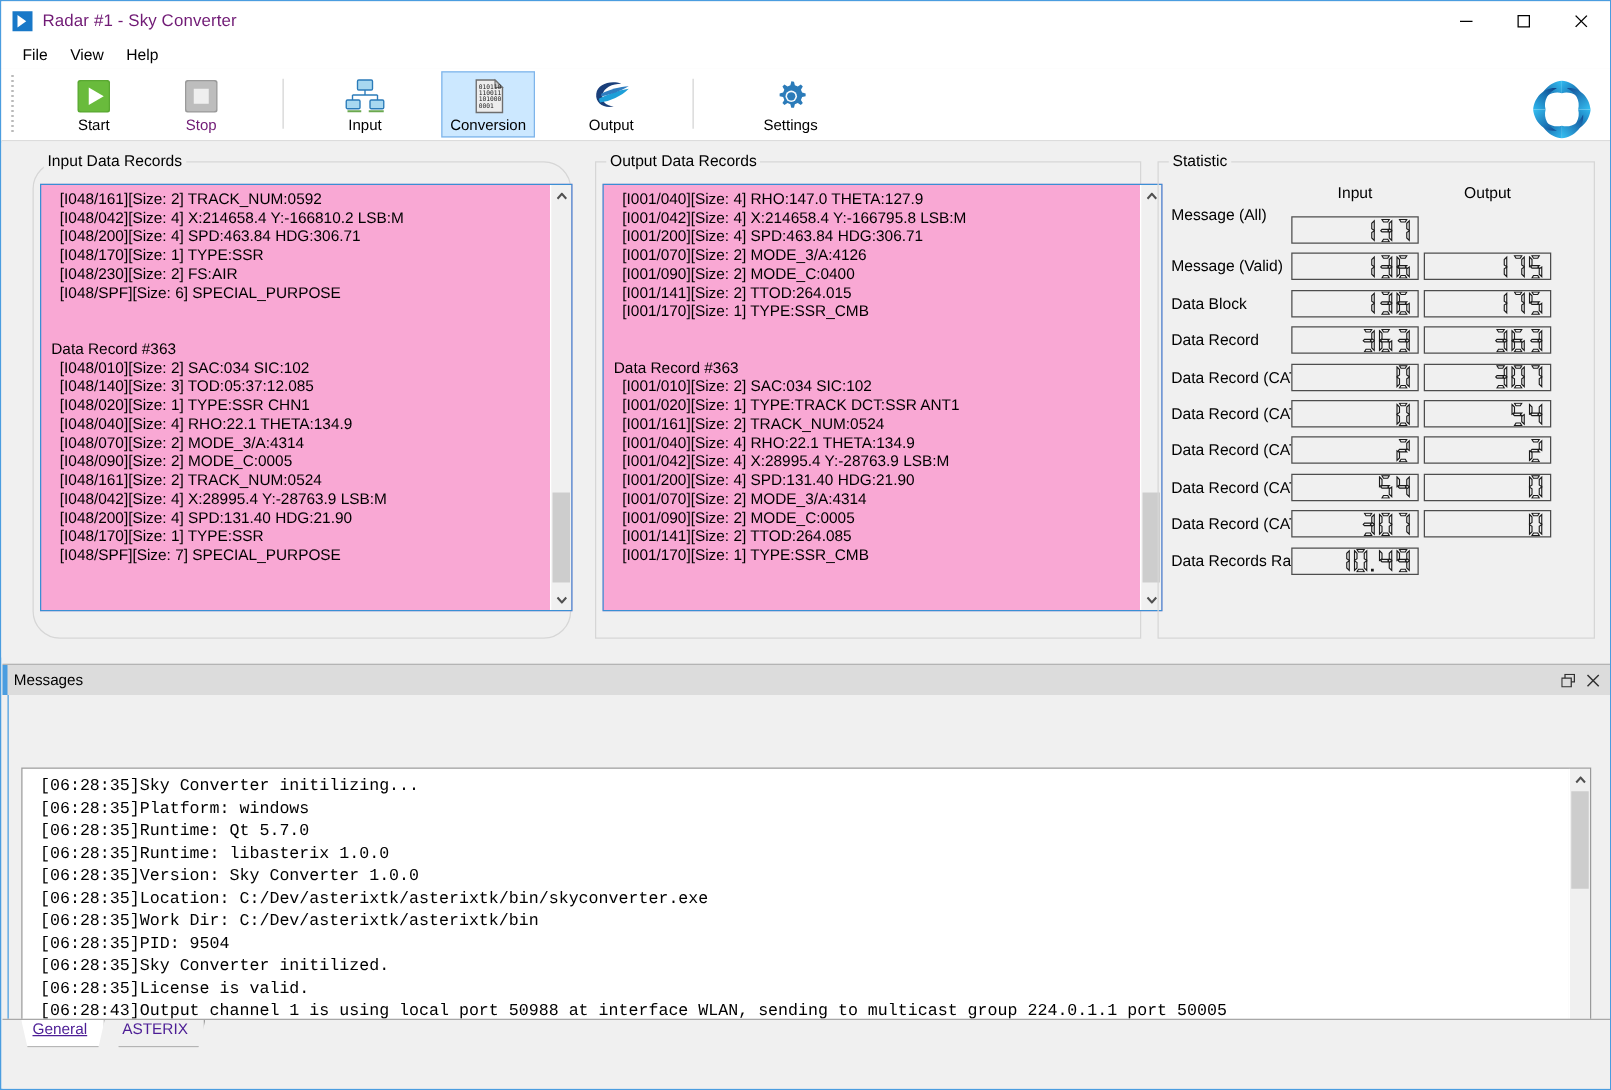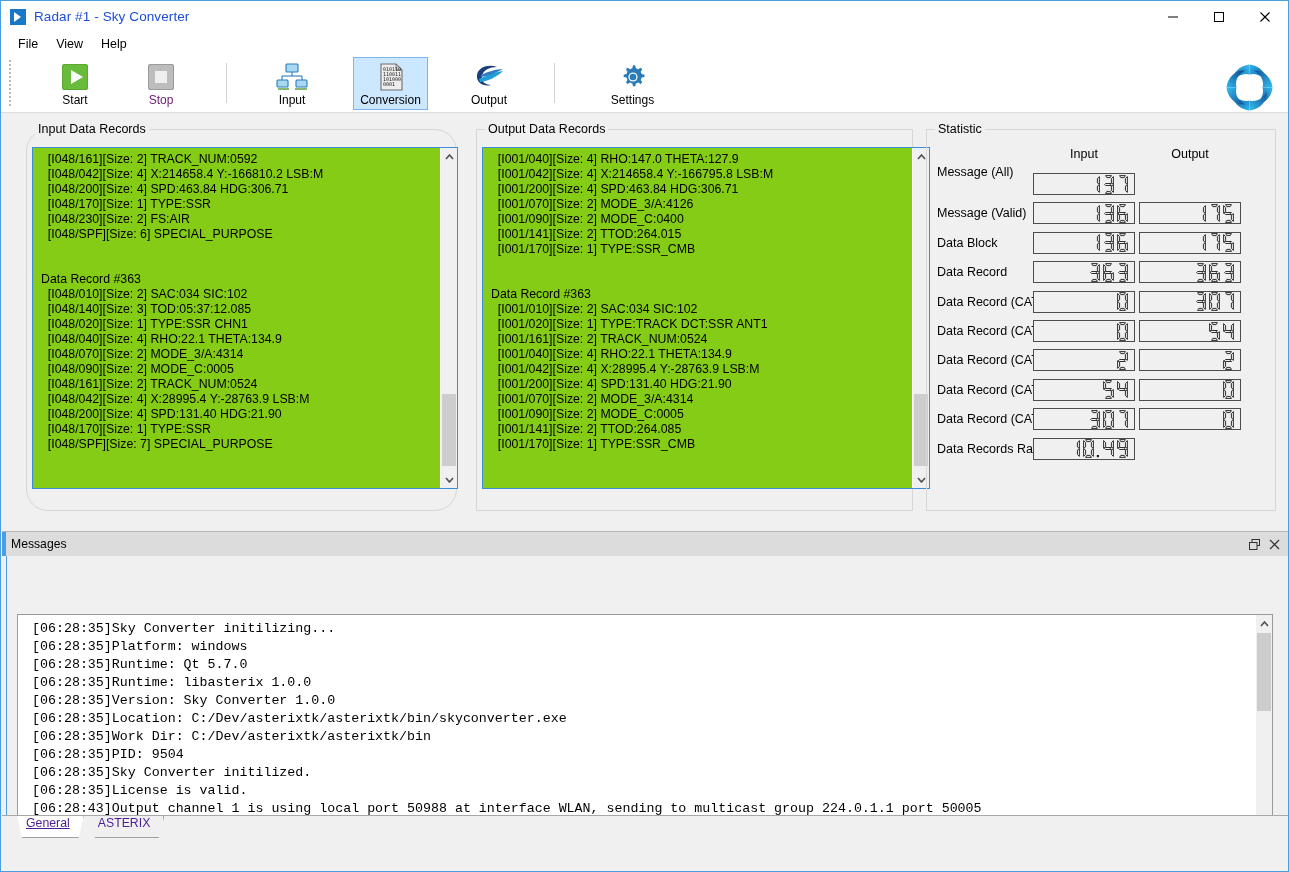--- a/index.html
+++ b/index.html
@@ -40,21 +40,21 @@
     content: "";
     position: absolute;
     left: 4px; top: 3px;
     width: 0; height: 0;
     border-left: 7px solid #fff;
     border-top: 5px solid transparent;
     border-bottom: 5px solid transparent;
   }
   #title-text {
     font-size: 13.5px;
-    color: #1d4ed8;
+    color: #701a75;
     letter-spacing: 0.1px;
   }
   .wincontrols {
     position: absolute;
     right: 0; top: 0;
     height: 31px;
     display: flex;
   }
   .wbtn {
     width: 46px; height: 31px;
@@ -148,21 +148,21 @@
     position: absolute;
     top: -8px; left: 8px;
     background: #f0f0f0;
     padding: 0 3px;
     font-size: 12.5px;
     color: #000;
   }
   
   .recbox {
     position: absolute;
-    background: #84cc16;
+    background: #f9a8d4;
     border: 1px solid #3a8fd4;
     overflow: hidden;
   }
   .rectext {
     position: absolute;
     left: 0; top: 0;
     padding: 4px 2px 4px 8px;
     font-size: 12.3px;
     line-height: 15px;
     white-space: pre;

